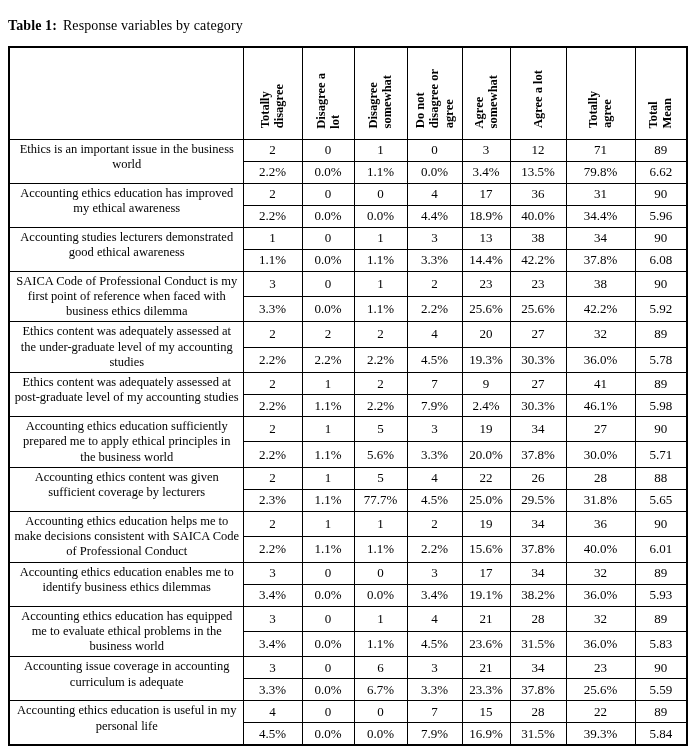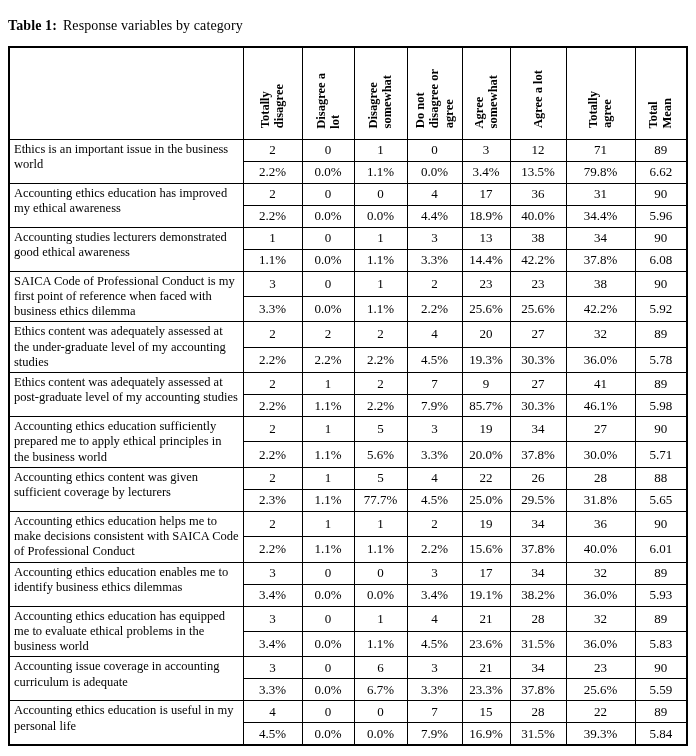--- a/index.html
+++ b/index.html
@@ -49,21 +49,21 @@
   }
   
   td.num {
     text-align: center;
     font-size: 13px;
     height: 22px;
     padding: 1px 2px;
     vertical-align: middle;
   }
   th.stmt {
-    text-align: left;
+    text-align: center;
     vertical-align: top;
     font-weight: normal;
     font-size: 12.5px;
     line-height: 1.22;
     padding: 2px 3px 2px 4px;
   }
 </style>
 </head>
 <body>
 
@@ -220,21 +220,21 @@
           <td class="num">9</td>
           <td class="num">27</td>
           <td class="num">41</td>
           <td class="num">89</td>
         </tr>
         <tr>
           <td class="num">2.2%</td>
           <td class="num">1.1%</td>
           <td class="num">2.2%</td>
           <td class="num">7.9%</td>
-          <td class="num">85.7%</td>
+          <td class="num">2.4%</td>
           <td class="num">30.3%</td>
           <td class="num">46.1%</td>
           <td class="num">5.98</td>
         </tr>
         <tr>
           <th class="stmt" rowspan="2">Accounting ethics education sufficiently prepared me to apply ethical principles in the business world</th>
           <td class="num">2</td>
           <td class="num">1</td>
           <td class="num">5</td>
           <td class="num">3</td>

